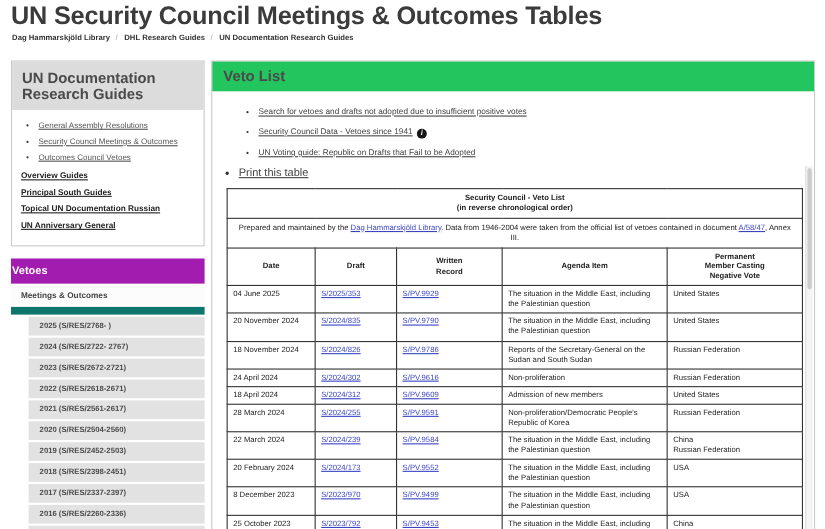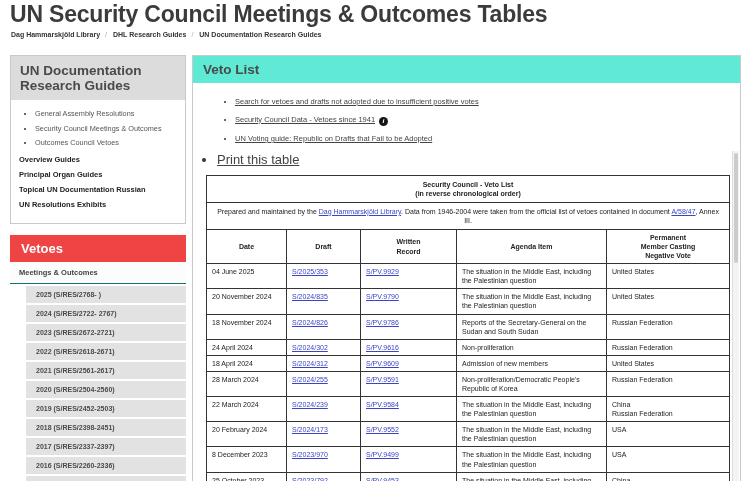--- a/index.html
+++ b/index.html
@@ -16,44 +16,44 @@
   .bc-item:last-child .sep { display: none; }
 
   
   .sidebar { position: absolute; left: 10px; top: 55px; width: 176px; }
   .guide-box { border: 1px solid #c9c9c9; background: #fff; }
   .guide-box-header { background: #dcdcdc; padding: 7px 9px; font-size: 13.5px; line-height: 1.12;
     font-weight: 700; color: #4a4a4a; }
   .guide-box-body { padding: 9px 8px 8px 8px; }
   .guide-links { list-style: disc; margin: 0 0 8px 16px; }
   .guide-links li { margin-bottom: 5.5px; font-size: 7.3px; }
-  .guide-links a { color: #555; cursor: pointer; }
+  .guide-links a { color: #555; text-decoration: underline; cursor: pointer; }
   .section-links { margin-top: 2px; }
   .section-links a { display: block; font-size: 7.5px; font-weight: 700; color: #222;
-    margin-bottom: 6px; cursor: pointer; }
+    text-decoration: underline; margin-bottom: 6px; cursor: pointer; }
 
   .side-nav { margin-top: 11px; }
-  .nav-active { background: #ef4444; color: #fff; font-weight: 700; font-size: 13px;
-    padding: 6px 11px; cursor: pointer; }
+  .nav-active { background: #a21caf; color: #fff; font-weight: 700; font-size: 10px;
+    padding: 6px 1px; cursor: pointer; }
   .nav-parent { background: #fcfcfc; color: #444; font-weight: 700; font-size: 7.5px;
-    padding: 6px 9px; border-bottom: 1px solid #0f766e; cursor: pointer; }
+    padding: 6px 9px; border-bottom: 7px solid #0f766e; cursor: pointer; }
   .year-list { margin-top: 2px; }
   .year-item { margin-left: 16px; margin-bottom: 2px; background: #e2e2e2; color: #4a4a4a;
     font-weight: 700; font-size: 7px; padding: 5px 4px 5px 10px; cursor: pointer; }
 
   
   .main-box { position: absolute; left: 192px; top: 55px; width: 549px; height: 440px;
     border: 1px solid #c9c9c9; background: #fff; }
-  .main-header { background: #5eead4; padding: 6px 10px; font-size: 13.5px; font-weight: 700; color: #4a4a4a; }
+  .main-header { background: #22c55e; padding: 6px 10px; font-size: 13.5px; font-weight: 700; color: #4a4a4a; }
   .main-body { padding: 8px 8px 0 12px; position: relative; }
   .resource-links { list-style: disc; margin: 6px 0 0 30px; }
   .resource-links li { margin-bottom: 8.5px; font-size: 7.5px; }
   .resource-links a, .print-list a { color: #444; text-decoration: underline; cursor: pointer; }
   .print-list { list-style: disc; margin: 2px 0 8px 12px; }
-  .print-list li { font-size: 13px; }
+  .print-list li { font-size: 10px; }
   .info-icon { display: inline-block; width: 9px; height: 9px; border-radius: 50%; background: #151515;
     color: #fff; font-size: 7px; line-height: 9px; text-align: center; font-weight: 700;
     font-family: "Liberation Serif", serif; font-style: italic; margin-left: 4px; vertical-align: -1px; }
 
   
   .table-wrap { margin-left: 1px; }
   .veto-table { border-collapse: collapse; table-layout: fixed; width: 523px; font-size: 7px;
     line-height: 1.3; color: #222; }
   .veto-table th, .veto-table td { border: 1px solid #333; padding: 3px 5px; vertical-align: top;
     text-align: left; }
@@ -94,25 +94,25 @@
           <li><a>General Assembly Resolutions</a></li>
 
           <li><a>Security Council Meetings &amp; Outcomes</a></li>
 
           <li><a>Outcomes Council Vetoes</a></li>
         </ul>
       <div class="section-links">
 
           <a>Overview Guides</a>
 
-          <a>Principal Organ Guides</a>
+          <a>Principal South Guides</a>
 
           <a>Topical UN Documentation Russian</a>
 
-          <a>UN Resolutions Exhibits</a>
+          <a>UN Anniversary General</a>
         </div>
     </div>
   </div>
 
   <div class="side-nav">
     <div class="nav-active">Vetoes</div>
     <div class="nav-parent">Meetings &amp; Outcomes</div>
     <div class="year-list">
 
         <div class="year-item">2025 (S/RES/2768- )</div>

